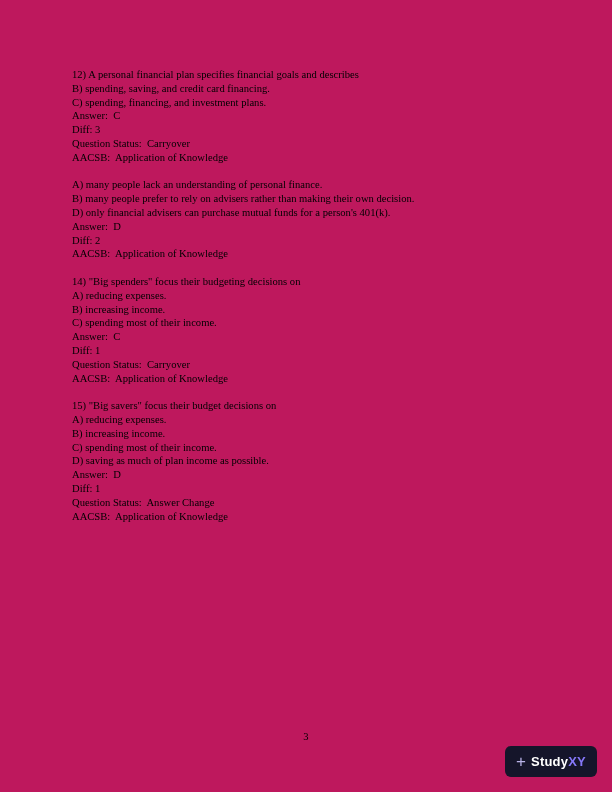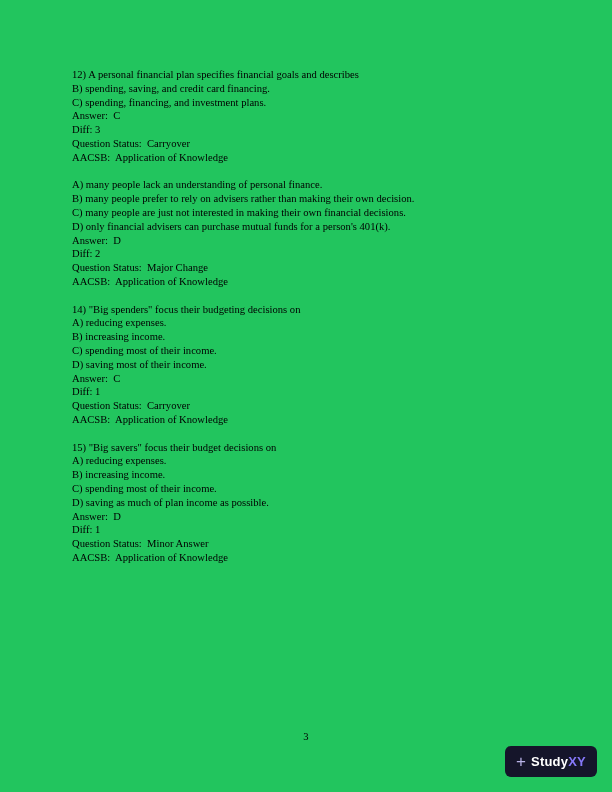--- a/index.html
+++ b/index.html
@@ -8,21 +8,21 @@
     height: 792px;
     background: #ffffff;
     font-family: "Liberation Serif", serif;
     color: #000000;
   }
   .page {
     position: relative;
     width: 612px;
     height: 792px;
     overflow: hidden;
-    background: #22c55e;
+    background: #be185d;
   }
   .content {
     position: absolute;
     left: 72px;
     top: 68px;
     right: 58px;
   }
   .line {
     margin: 0;
     font-size: 10.6px;
@@ -80,49 +80,46 @@
       <p class="line">C) spending, financing, and investment plans.</p>
       <p class="line">Answer:  C</p>
       <p class="line">Diff: 3</p>
       <p class="line">Question Status:  Carryover</p>
       <p class="line">AACSB:  Application of Knowledge</p>
     </section>
 
     <section class="question">
       <p class="line">A) many people lack an understanding of personal finance.</p>
       <p class="line">B) many people prefer to rely on advisers rather than making their own decision.</p>
-      <p class="line">C) many people are just not interested in making their own financial decisions.</p>
       <p class="line">D) only financial advisers can purchase mutual funds for a person's 401(k).</p>
       <p class="line">Answer:  D</p>
       <p class="line">Diff: 2</p>
-      <p class="line">Question Status:  Major Change</p>
       <p class="line">AACSB:  Application of Knowledge</p>
     </section>
 
     <section class="question">
       <p class="line"><span>14) "Big spenders" focus their budgeting decisions on</span><span class="bold"></span></p>
       <p class="line">A) reducing expenses.</p>
       <p class="line">B) increasing income.</p>
       <p class="line">C) spending most of their income.</p>
-      <p class="line">D) saving most of their income.</p>
       <p class="line">Answer:  C</p>
       <p class="line">Diff: 1</p>
       <p class="line">Question Status:  Carryover</p>
       <p class="line">AACSB:  Application of Knowledge</p>
     </section>
 
     <section class="question">
       <p class="line"><span>15) "Big savers" focus their budget decisions on</span><span class="bold"></span></p>
       <p class="line">A) reducing expenses.</p>
       <p class="line">B) increasing income.</p>
       <p class="line">C) spending most of their income.</p>
       <p class="line">D) saving as much of plan income as possible.</p>
       <p class="line">Answer:  D</p>
       <p class="line">Diff: 1</p>
-      <p class="line">Question Status:  Minor Answer</p>
+      <p class="line">Question Status:  Answer Change</p>
       <p class="line">AACSB:  Application of Knowledge</p>
     </section>
 
   </div>
 
   <div class="page-number">3</div>
 
   <div class="brand">
     <span class="plus">+</span>
     <span class="name"><span>Study</span><span class="xy">XY</span></span>

